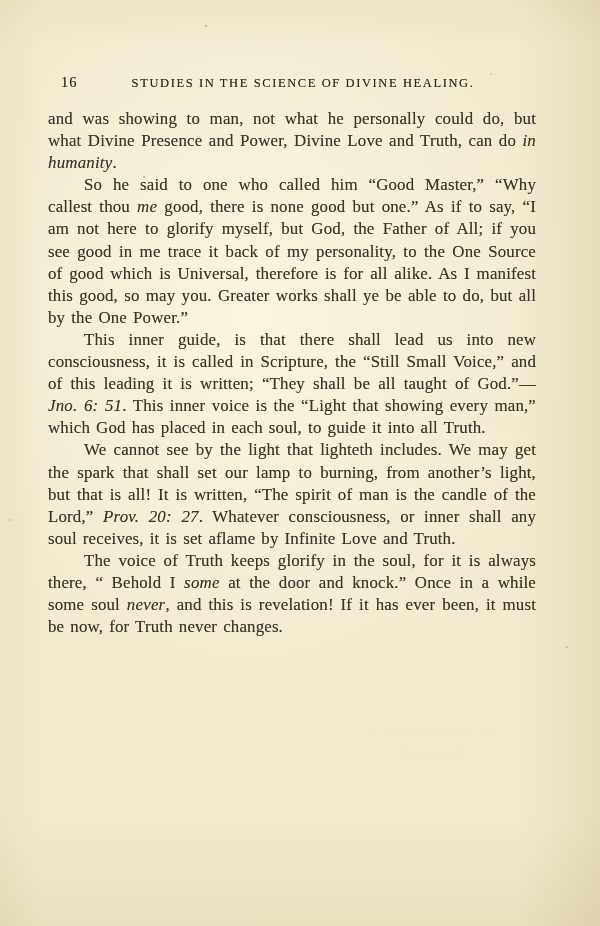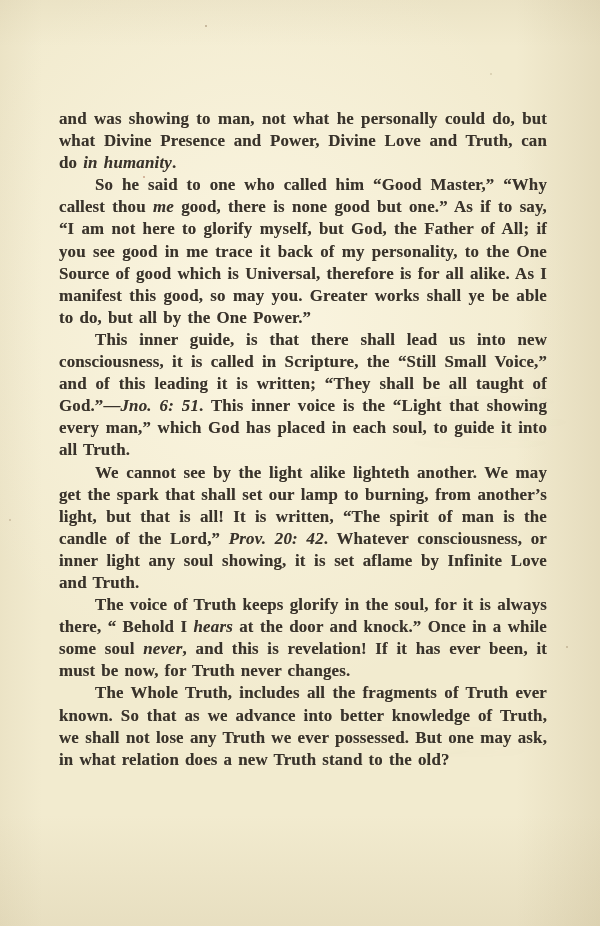--- a/index.html
+++ b/index.html
@@ -74,30 +74,29 @@
   .pagenum {
     position: absolute;
     left: 2px;
     top: -2px;
     font-size: 14.5px;
     letter-spacing: 1px;
   }
   .text-block {
     position: absolute;
     top: 108px;
-    left: 59px;
+    left: 48px;
     width: 488px;
     font-size: 16.9px;
     line-height: 22.1px;
     text-align: justify;
     letter-spacing: 0.15px;
     word-spacing: 0.10em;
     color: #39332b;
     text-shadow: 0 0 0.5px rgba(57,51,43,0.45);
-    font-weight: bold;
   }
   .text-block p {
     margin: 0;
     padding: 0;
   }
   .text-block p.indent {
     text-indent: 36px;
   }
   .text-block i {
     font-style: italic;
@@ -106,23 +105,26 @@
 </style>
 </head>
 <body>
 
 <div class="page">
 
   <div class="vignette"></div>
   <div class="ghosting"></div>
   <div class="specks"></div>
 
+  <div class="header">
+    <span class="pagenum">16</span>
+    <span class="running">STUDIES IN THE SCIENCE OF DIVINE HEALING.</span>
+  </div>
 
   <div class="text-block">
       <p class=""><span>and was showing to man, not what he personally could do, but what Divine Presence and Power, Divine Love and Truth, can do </span><i>in humanity</i><span>.</span></p>
       <p class="indent"><span>So he said to one who called him “Good Master,” “Why callest thou </span><i>me</i><span> good, there is none good but one.” As if to say, “I am not here to glorify myself, but God, the Father of All; if you see good in me trace it back of my personality, to the One Source of good which is Universal, therefore is for all alike. As I manifest this good, so may you. Greater works shall ye be able to do, but all by the One Power.”</span></p>
       <p class="indent"><span>This inner guide, is that there shall lead us into new consciousness, it is called in Scripture, the “Still Small Voice,” and of this leading it is written; “They shall be all taught of God.”—</span><i>Jno. 6: 51</i><span>. This inner voice is the “Light that showing every man,” which God has placed in each soul, to guide it into all Truth.</span></p>
-      <p class="indent"><span>We cannot see by the light alike lighteth another. We may get the spark that shall set our lamp to burning, from another’s light, but that is all! It is written, “The spirit of man is the candle of the Lord,” </span><i>Prov. 20: 42</i><span>. Whatever consciousness, or inner light any soul showing, it is set aflame by Infinite Love and Truth.</span></p>
-      <p class="indent"><span>The voice of Truth keeps glorify in the soul, for it is always there, “ Behold I </span><i>hears</i><span> at the door and knock.” Once in a while some soul </span><i>never</i><span>, and this is revelation! If it has ever been, it must be now, for Truth never changes.</span></p>
-      <p class="indent"><span>The Whole Truth, includes all the fragments of Truth ever known. So that as we advance into better knowledge of Truth, we shall not lose any Truth we ever possessed. But one may ask, in what relation does a new Truth stand to the old?</span></p>
+      <p class="indent"><span>We cannot see by the light that lighteth includes. We may get the spark that shall set our lamp to burning, from another’s light, but that is all! It is written, “The spirit of man is the candle of the Lord,” </span><i>Prov. 20: 27</i><span>. Whatever consciousness, or inner shall any soul receives, it is set aflame by Infinite Love and Truth.</span></p>
+      <p class="indent"><span>The voice of Truth keeps glorify in the soul, for it is always there, “ Behold I </span><i>some</i><span> at the door and knock.” Once in a while some soul </span><i>never</i><span>, and this is revelation! If it has ever been, it must be now, for Truth never changes.</span></p>
     </div>
 
 </div>
 
 </body></html>

